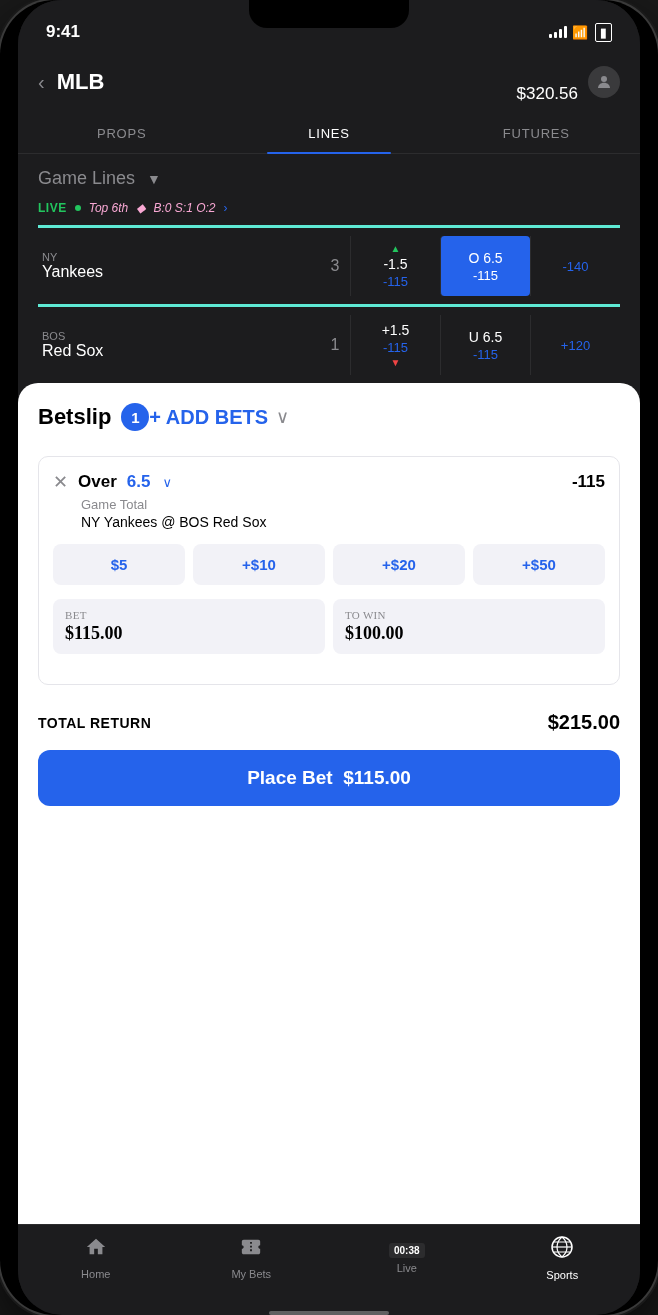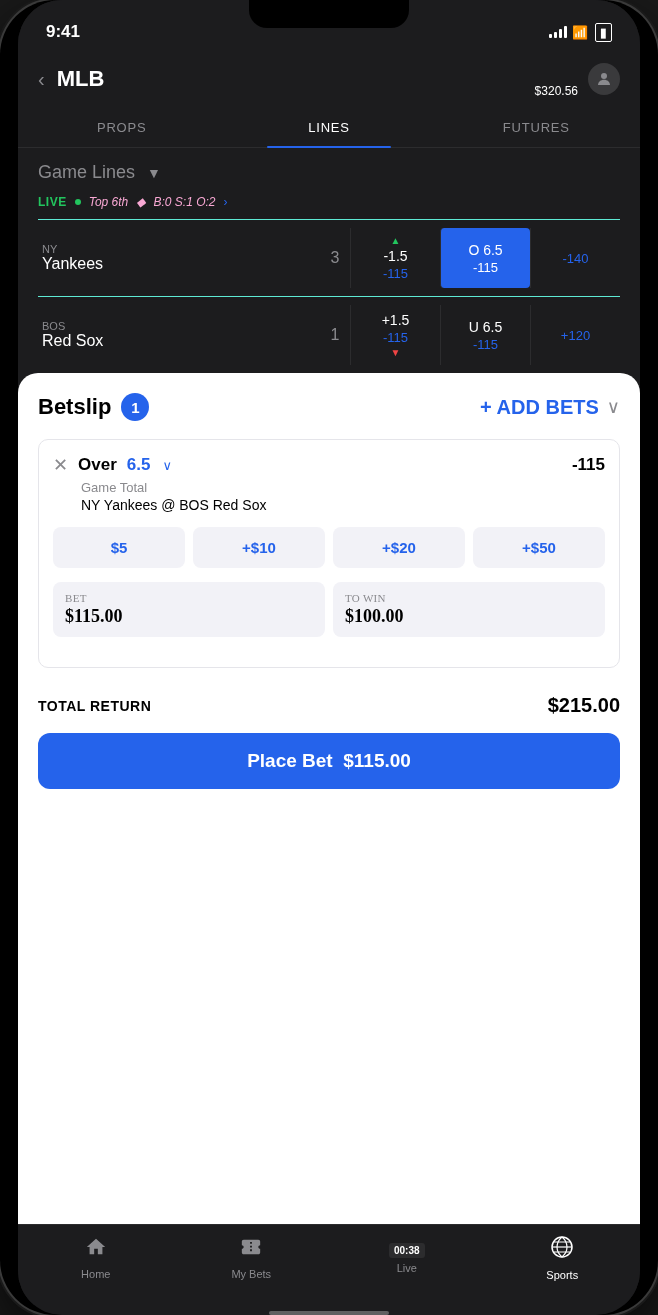--- a/index.html
+++ b/index.html
@@ -103,21 +103,21 @@
     }
 
     .header-right {
       display: flex;
       align-items: center;
       gap: 10px;
     }
 
     .balance {
       color: #fff;
-      font-size: 12px;
+      font-size: 17px;
       font-weight: 500;
       margin-top: 24px;
     }
 
     .avatar {
       width: 32px;
       height: 32px;
       border-radius: 50%;
       background: #3a3a3c;
       display: flex;
@@ -218,21 +218,21 @@
     }
 
     
     .lines-table {
       background: #1c1c1e;
     }
 
     .team-row {
       display: flex;
       align-items: center;
-      border-top: 1px solid #5eead4;
+      border-top: 3px solid #5eead4;
       padding: 8px 0;
     }
 
     .team-info {
       flex: 1;
       padding: 0 4px;
     }
 
     .team-abbr {
       color: #8a8a8e;
@@ -297,22 +297,22 @@
     .betslip-container {
       background: #fff;
       border-radius: 20px 20px 0 0;
       padding: 20px 20px 0;
       flex: 1;
     }
 
     .betslip-header {
       display: flex;
       align-items: center;
-      justify-content: space-between;
-      margin-bottom: 18px;
+      justify-content: flex-start;
+      margin-bottom: 25px;
     }
 
     .betslip-left {
       display: flex;
       align-items: center;
       gap: 10px;
     }
 
     .betslip-title {
       color: #000;

